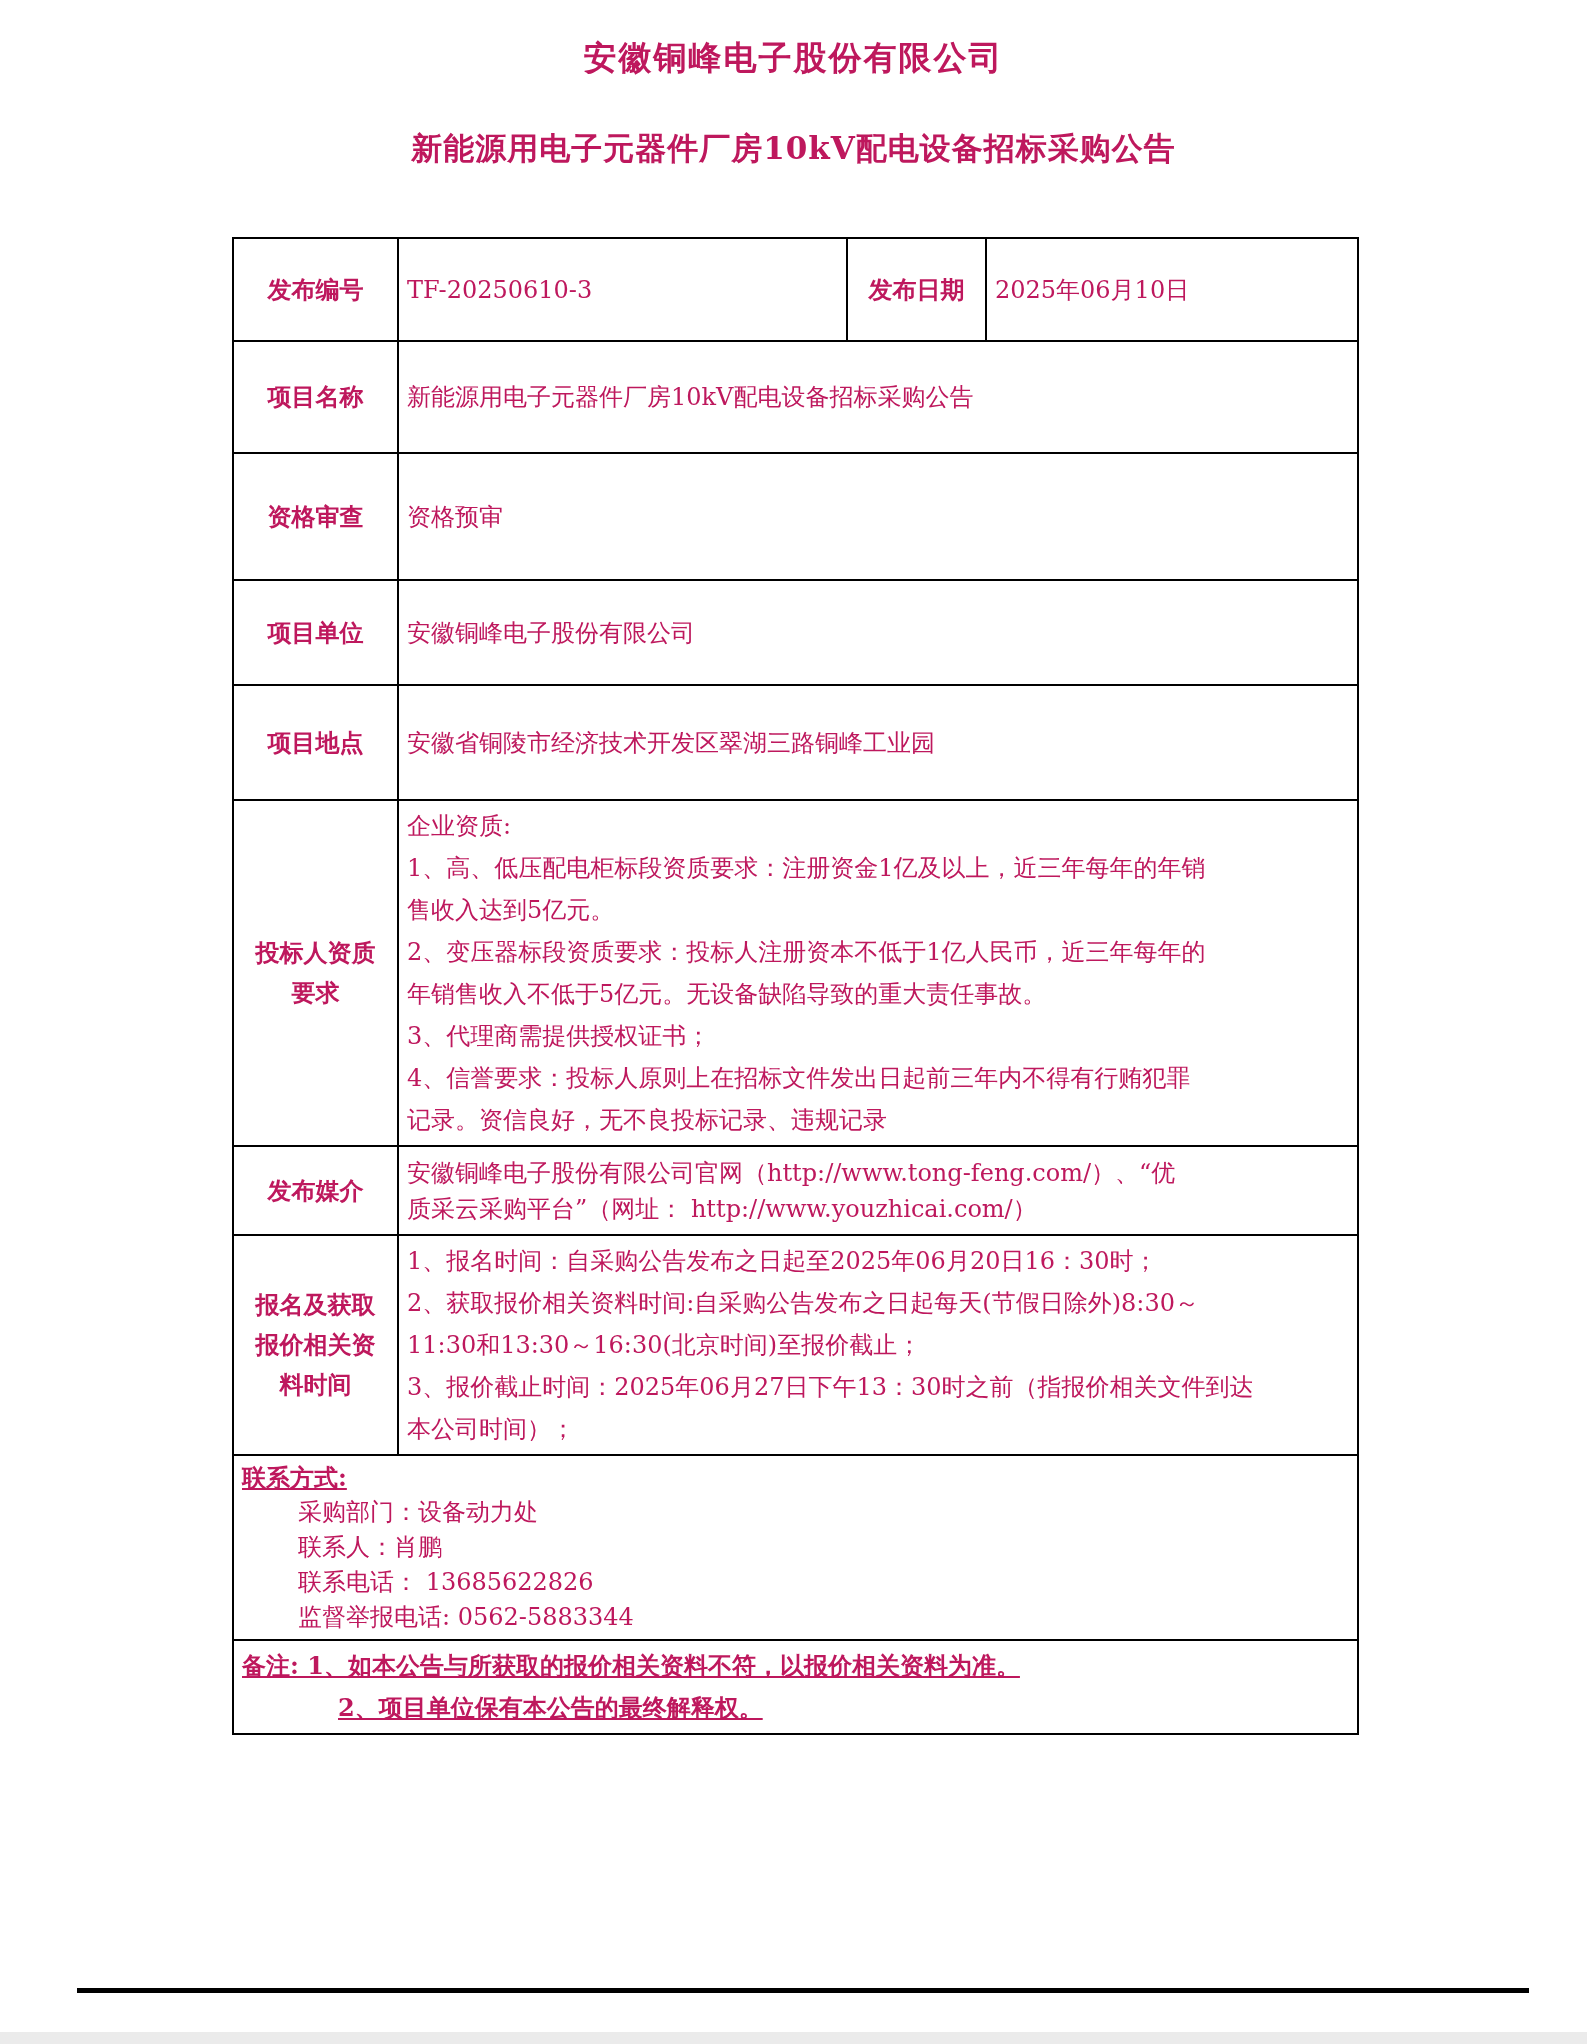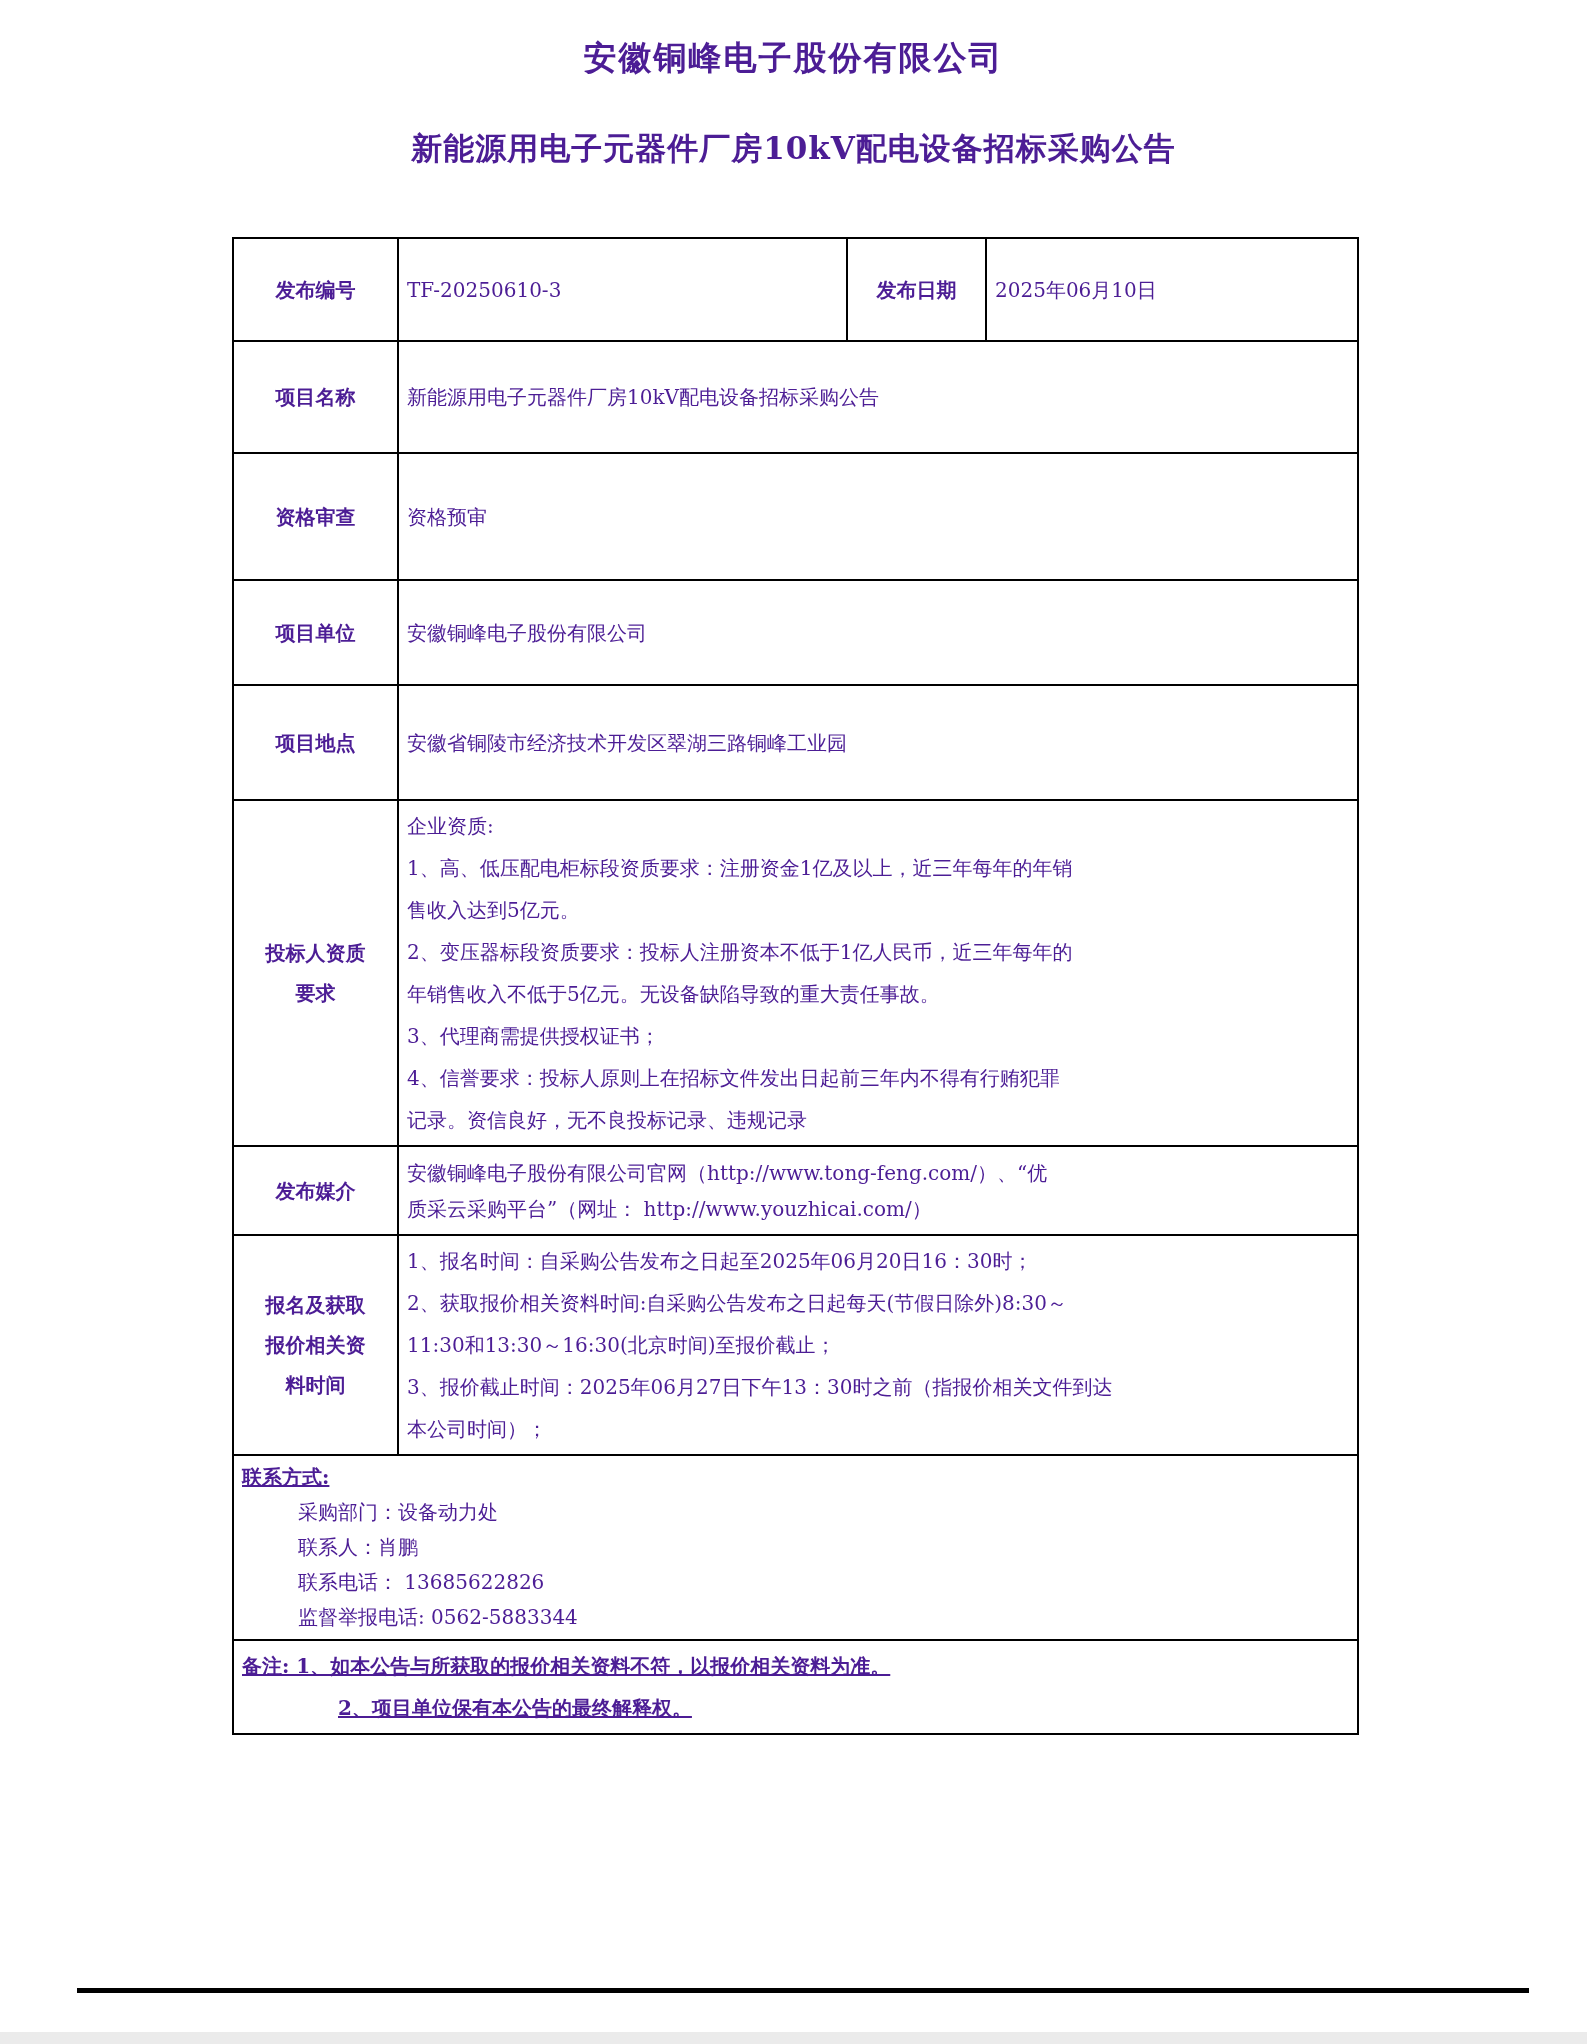--- a/index.html
+++ b/index.html
@@ -1,20 +1,20 @@
 <!DOCTYPE html>
 <html><head>
 <meta charset="utf-8">
 <style>
   html,body { margin:0; padding:0; background:#ffffff; }
   .page {
     position:relative;
     width:1587px; height:2044px;
     background:#ffffff;
-    color:#4c1d95;
+    color:#be185d;
     font-family:"DejaVu Serif","Liberation Serif",serif;
     overflow:hidden;
   }
   .title1 {
     position:absolute; top:36px; left:0; width:100%;
     text-align:center; font-size:33px; font-weight:bold;
     letter-spacing:2px;
   }
   .title2 {
     position:absolute; top:128px; left:0; width:100%;
@@ -22,21 +22,21 @@
     letter-spacing:1px;
   }
   table.notice {
     position:absolute; left:232px; top:237px;
     width:1125px;
     border-collapse:collapse;
     table-layout:fixed;
   }
   table.notice td {
     border:2px solid #000;
-    font-size:20px;
+    font-size:24px;
     overflow:hidden;
   }
   td.label {
     font-weight:bold;
     text-align:center;
     vertical-align:middle;
     line-height:40px;
     padding:2px 2px;
   }
   td.content {

